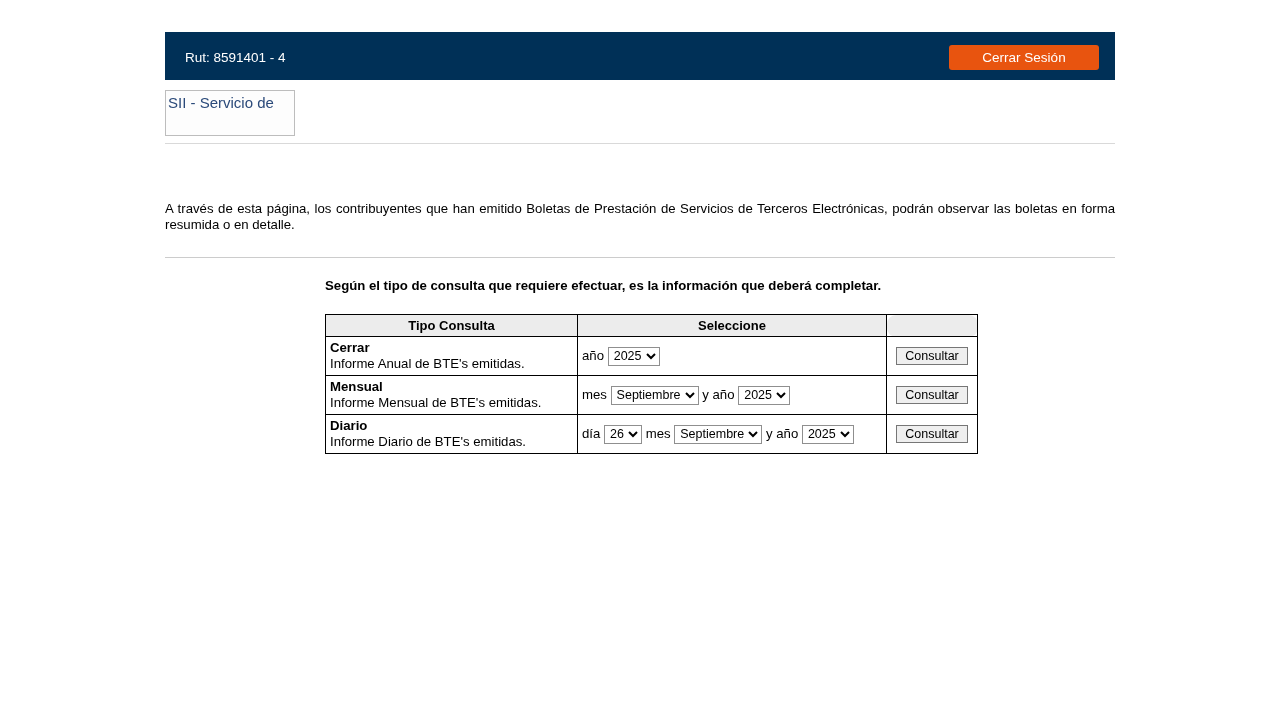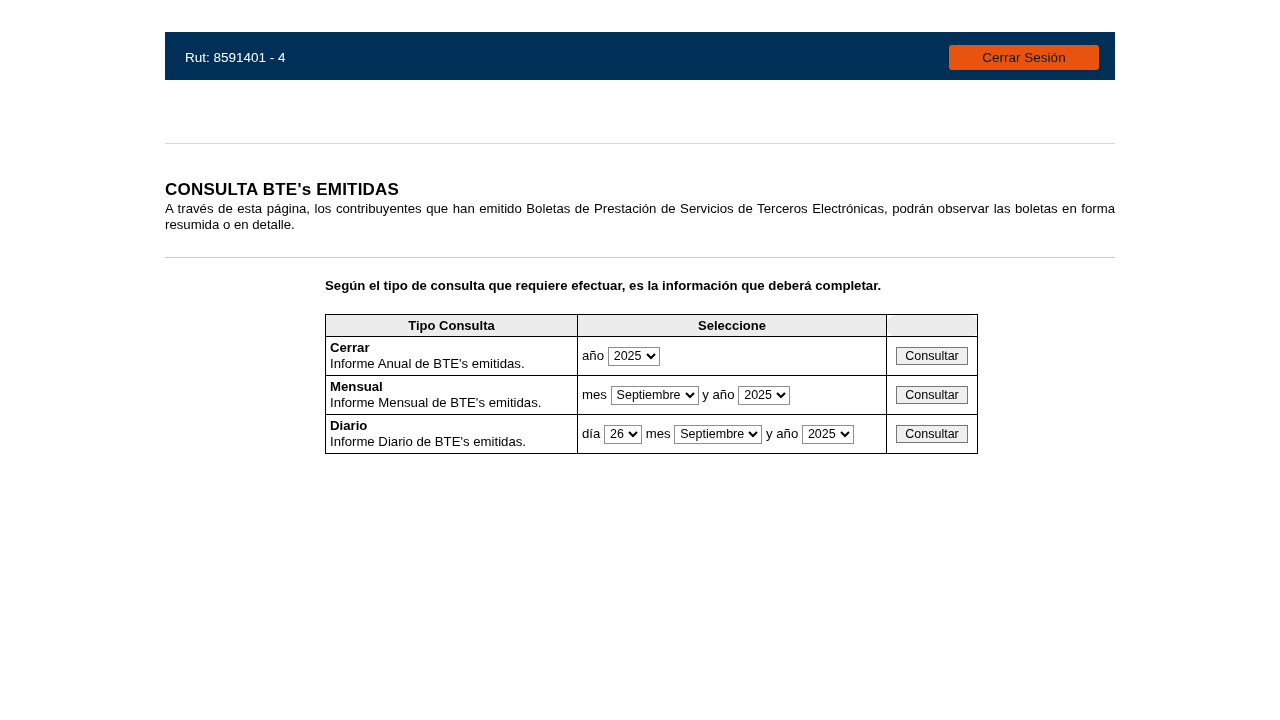--- a/index.html
+++ b/index.html
@@ -35,21 +35,21 @@
   }
   .logout-btn {
     position: absolute;
     right: 16px;
     top: 13px;
     width: 150px;
     height: 25px;
     background: #e8540f;
     border: none;
     border-radius: 3px;
-    color: #0f172a;
+    color: #ffffff;
     font-size: 13.5px;
     font-family: "Liberation Sans", sans-serif;
     cursor: pointer;
     padding: 0;
   }
   
   .header {
     position: absolute;
     left: 165px;
     top: 56px;
@@ -179,23 +179,25 @@
 <body>
 
 <div id="page">
 
   <div class="topbar">
     <span class="rut">Rut: 8591401 - 4</span>
     <button class="logout-btn">Cerrar Sesión</button>
   </div>
 
   <div class="header">
+    <div class="logo-broken">
+      <span class="alt">SII - Servicio de</span>
+    </div>
   </div>
 
-  <div class="title">CONSULTA BTE's EMITIDAS</div>
   <div class="intro">A través de esta página, los contribuyentes que han emitido Boletas de Prestación de Servicios de Terceros Electrónicas, podrán observar las boletas en forma resumida o en detalle.</div>
   <div class="hr"></div>
 
   <div class="instr">Según el tipo de consulta que requiere efectuar, es la información que deberá completar.</div>
 
   <table class="grid">
     <thead>
       <tr>
         <th class="col-tipo">Tipo Consulta</th>
         <th class="col-sel">Seleccione</th>

